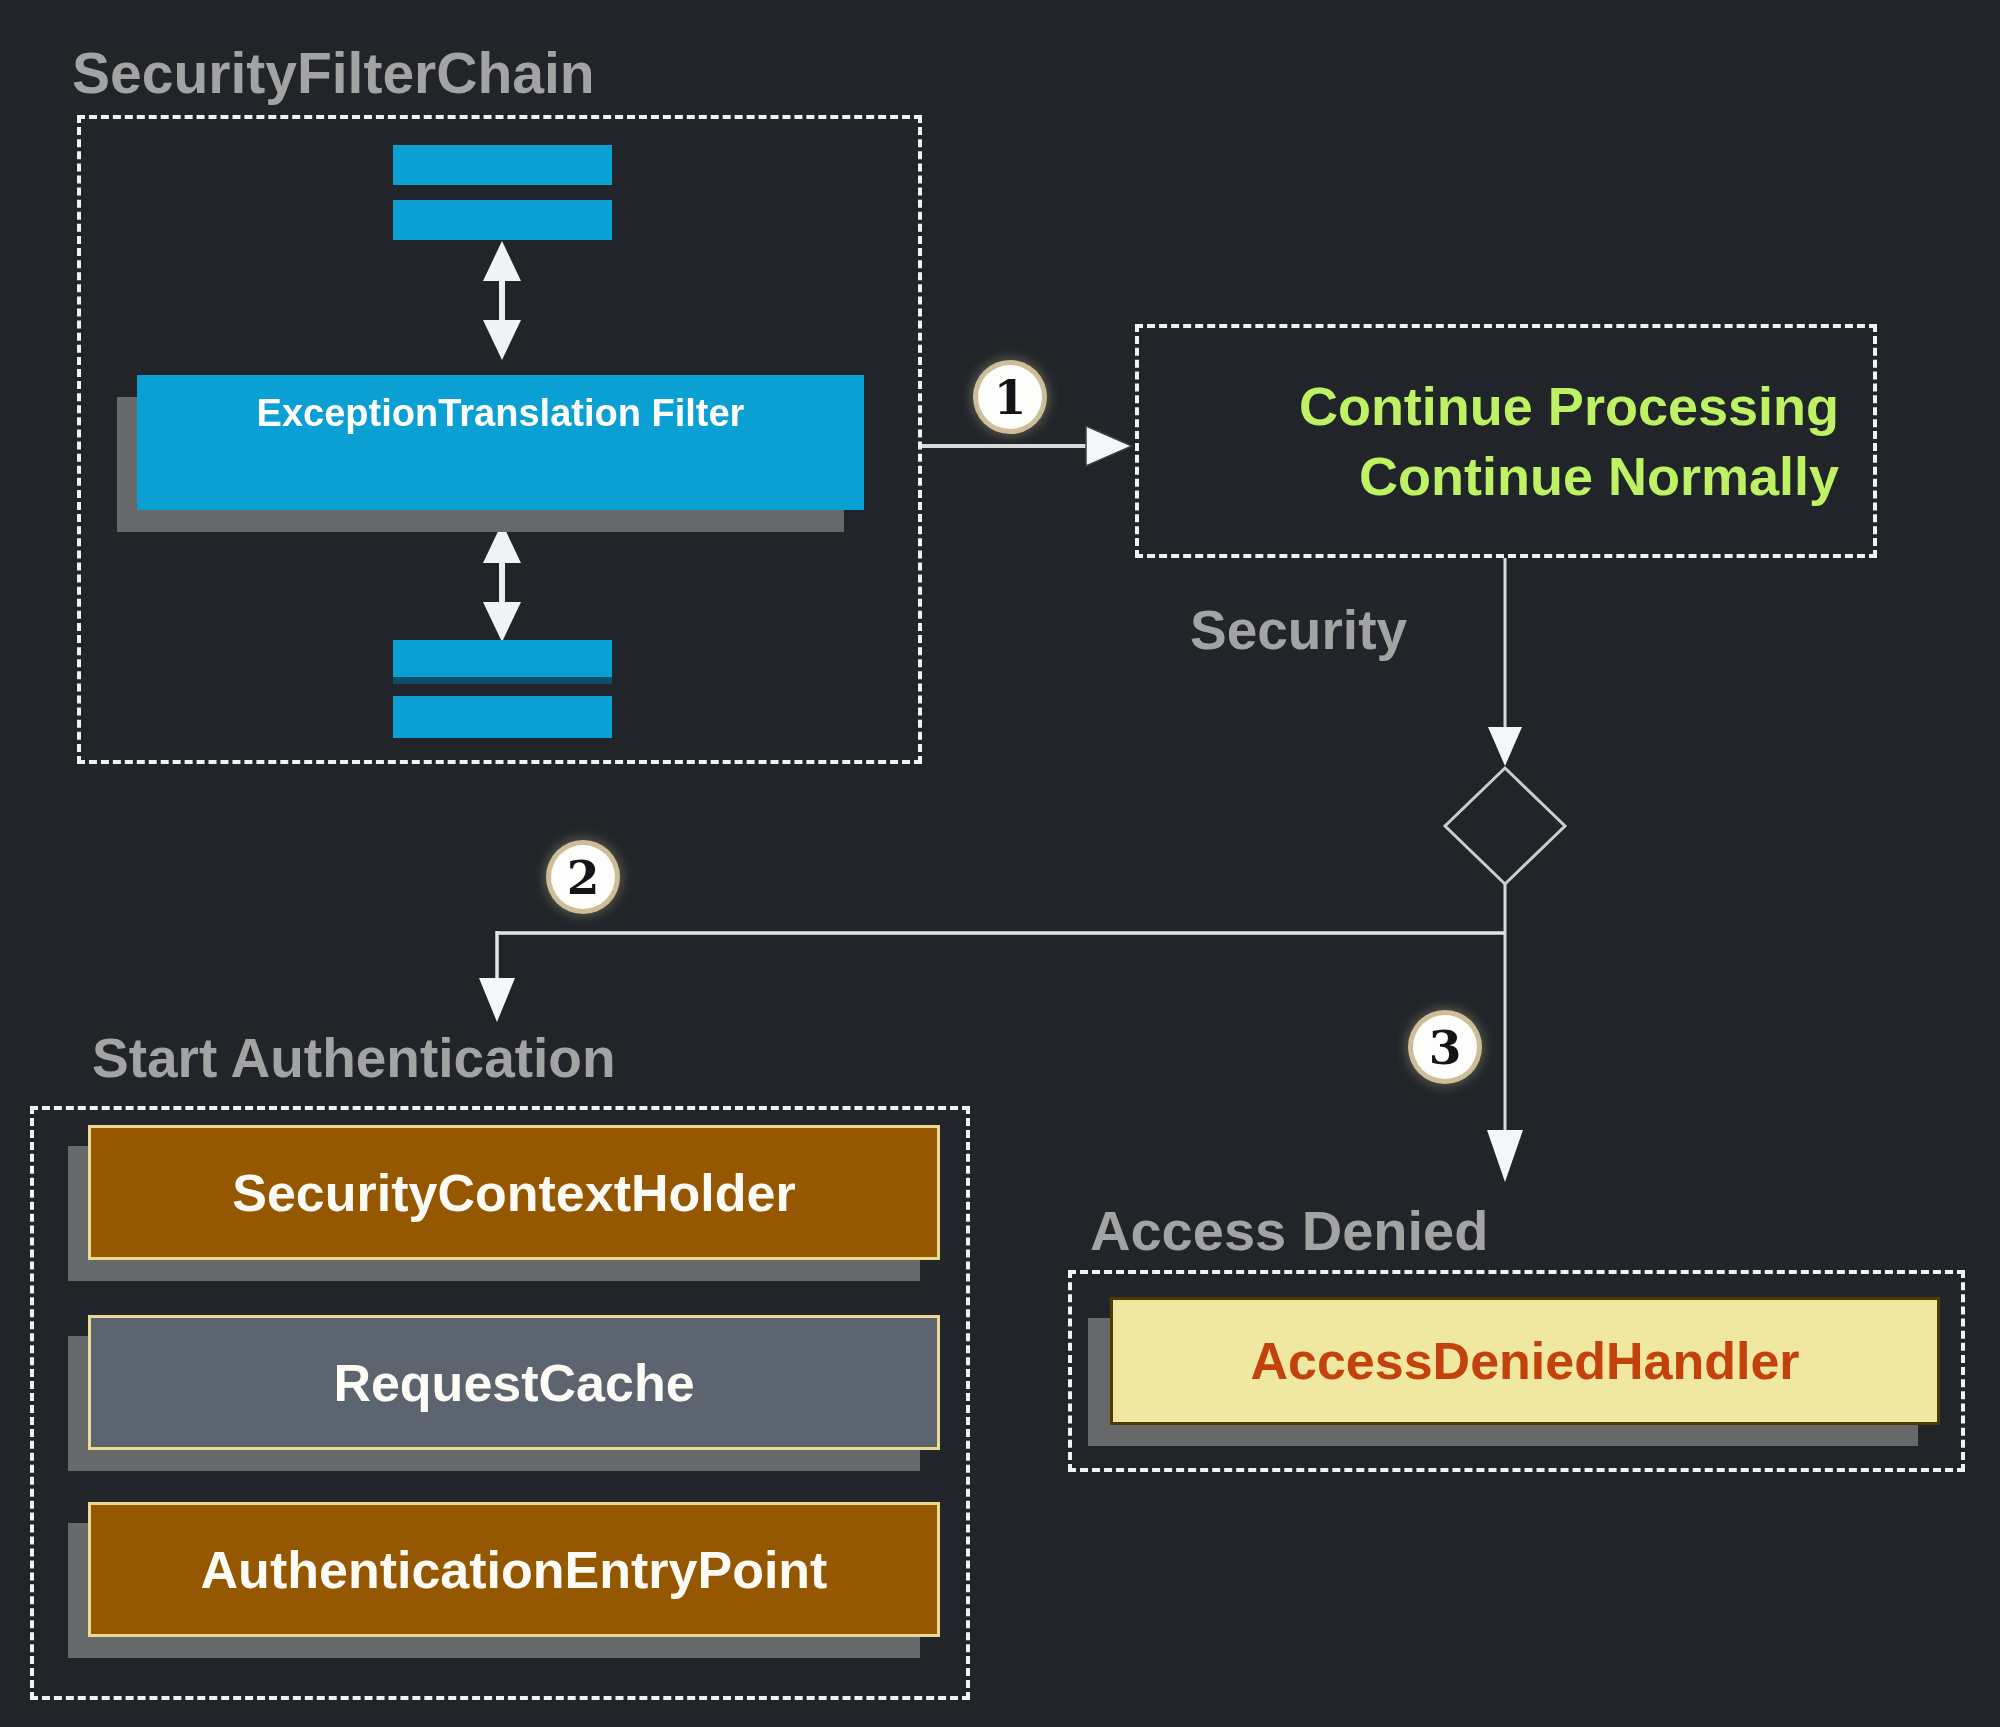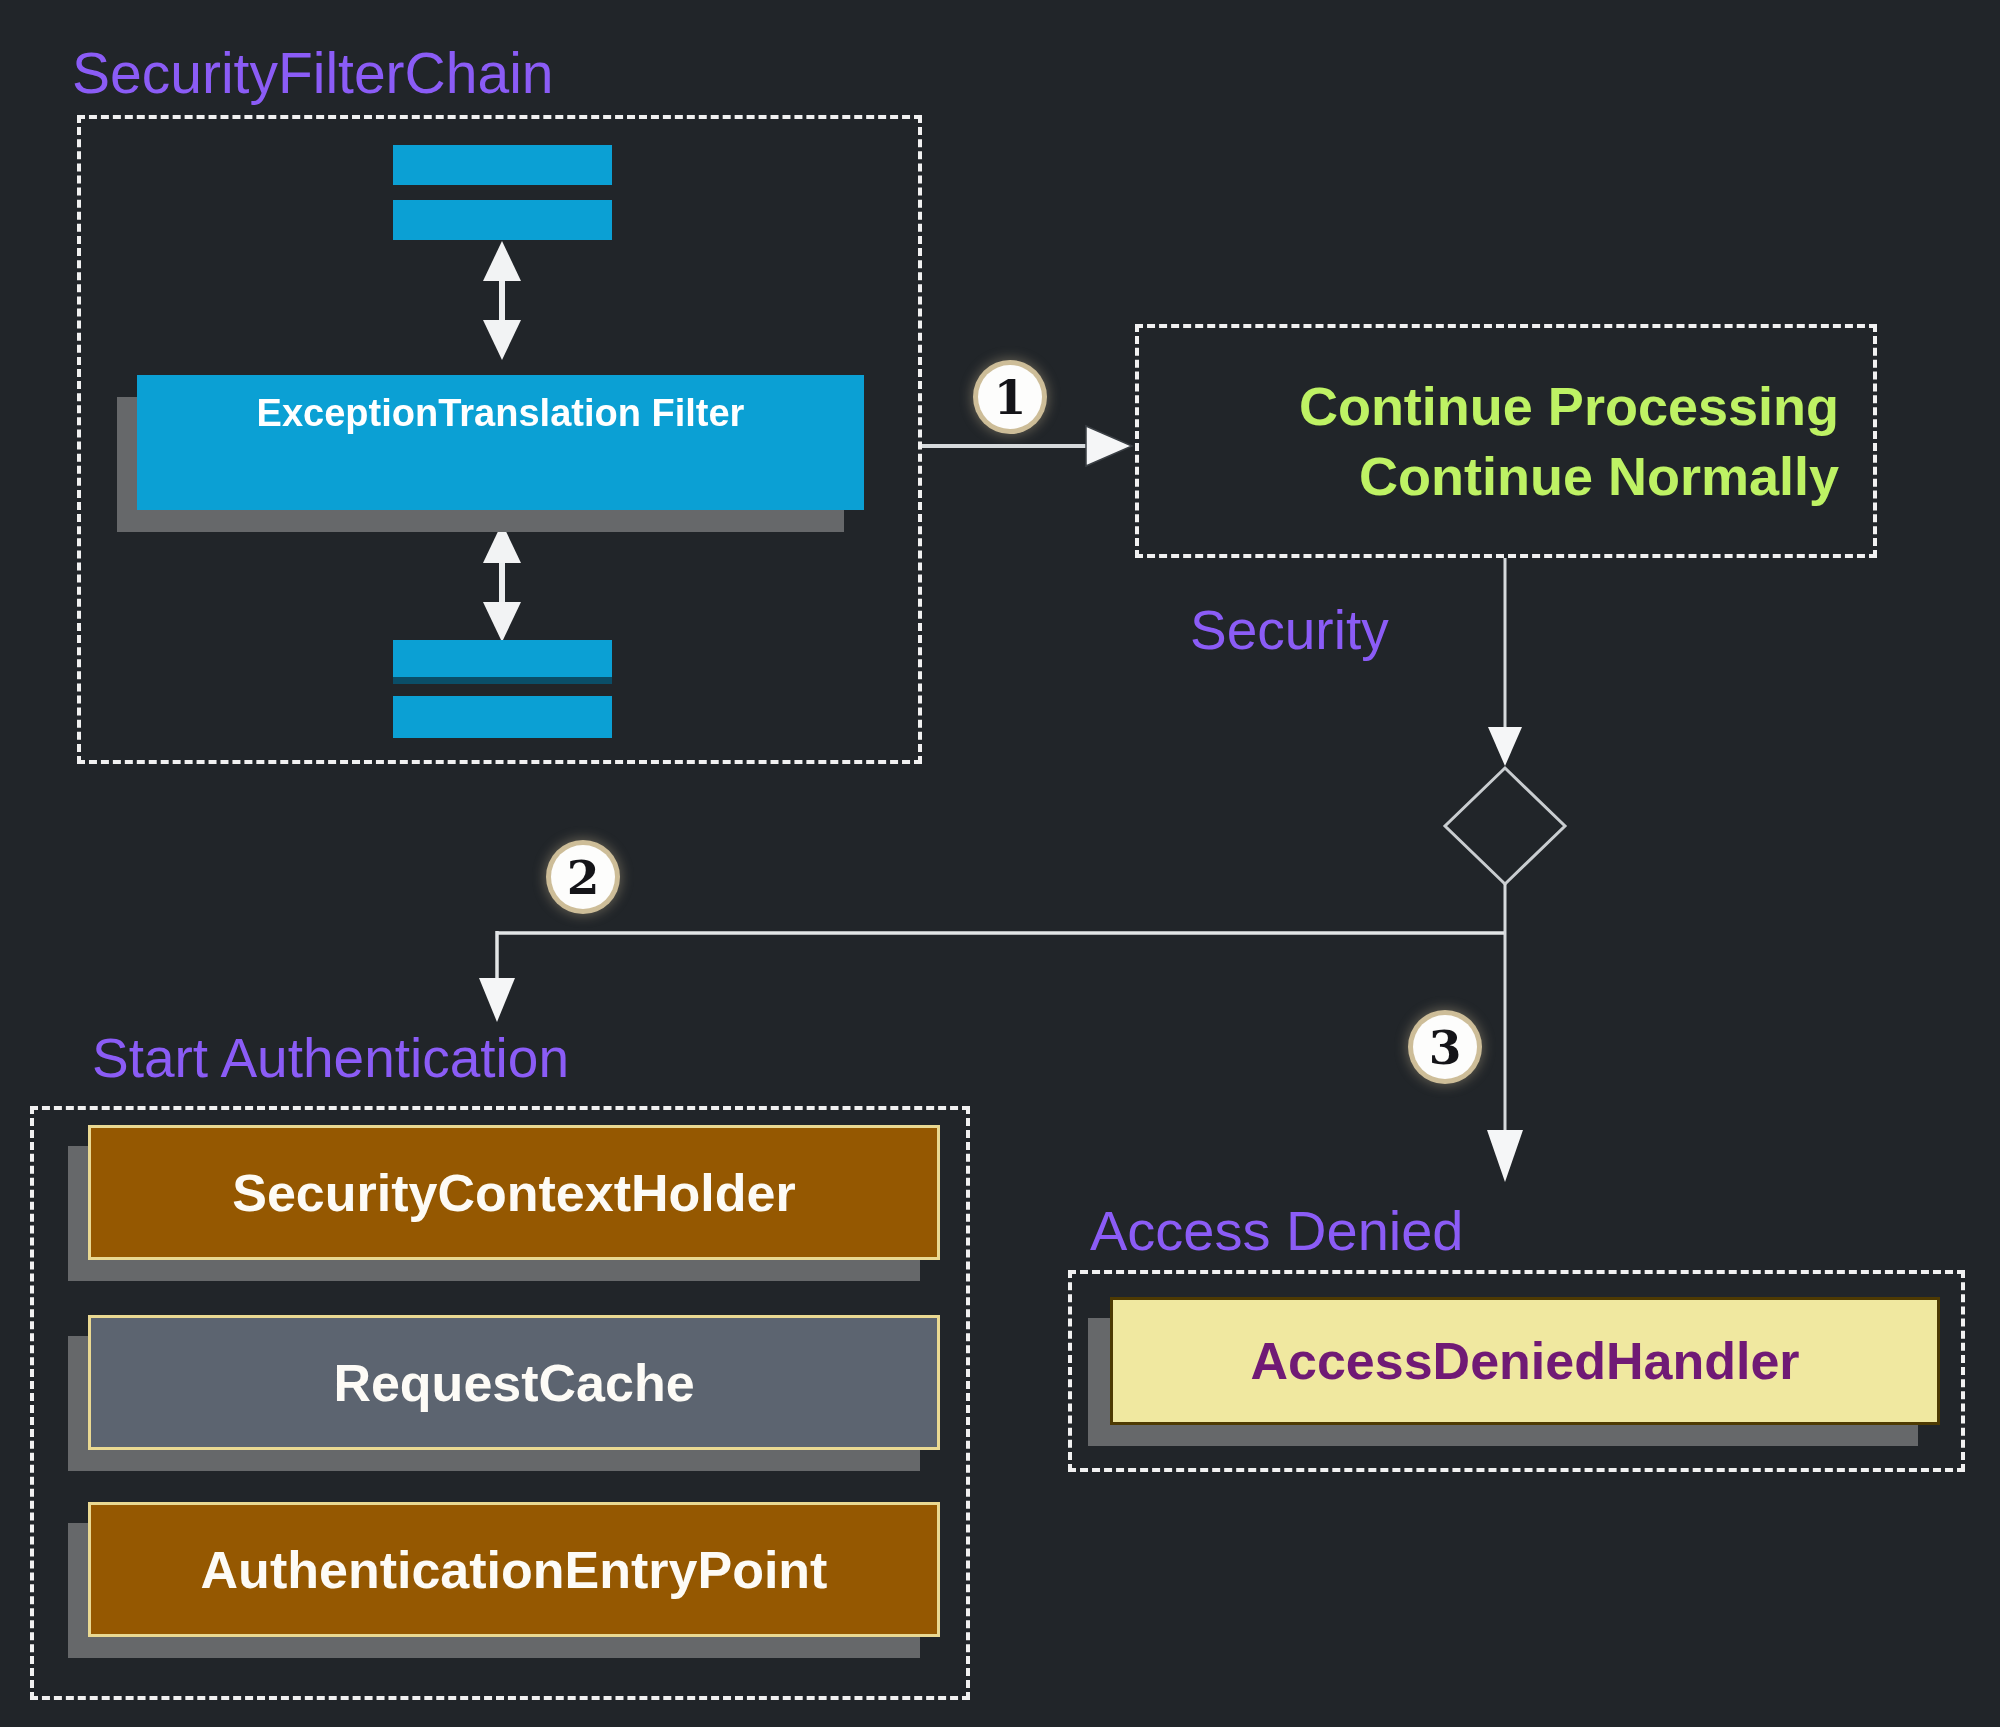--- a/index.html
+++ b/index.html
@@ -1,21 +1,21 @@
 <!DOCTYPE html>
 <html><head>
 <meta charset="utf-8">
 <style>
   html,body{margin:0;padding:0;background:#212529;}
   .canvas{
     position:relative;width:2000px;height:1727px;background:#212529;
     font-family:"Liberation Sans",sans-serif;overflow:hidden;
   }
   .connectors{position:absolute;left:0;top:0;pointer-events:none;}
-  .lbl{position:absolute;color:#8b5cf6;font-weight:400;white-space:nowrap;}
+  .lbl{position:absolute;color:#a3a3a3;font-weight:700;white-space:nowrap;}
   .lbl span{display:block;}
   .title{left:72px;top:40px;font-size:57px;}
   .secex{left:1190px;top:596px;font-size:55px;line-height:68px;}
   .startauth{left:92px;top:1026px;font-size:55px;}
   .accessdenied{left:1090px;top:1198px;font-size:56px;}
   .dashedbox{position:absolute;border:4px dashed #f1f1f1;box-sizing:border-box;}
   .boxA{left:77px;top:115px;width:845px;height:649px;}
   .boxB{
     left:1135px;top:324px;width:742px;height:234px;
     display:flex;flex-direction:column;justify-content:center;
@@ -43,21 +43,21 @@
     box-shadow:-20px 21px 0 #66686a;white-space:nowrap;
   }
   .comp-brown{background:#955801;}
   .comp-gray{background:#5c6470;}
   .comp1{top:1125px;}
   .comp2{top:1315px;}
   .comp3{top:1502px;}
   .handler{
     position:absolute;left:1110px;top:1297px;width:830px;height:128px;
     background:#f0e8a0;border:3px solid #4e3a02;box-sizing:border-box;
-    color:#701a75;font-weight:700;font-size:52px;
+    color:#c2410c;font-weight:700;font-size:52px;
     display:flex;align-items:center;justify-content:center;
     box-shadow:-22px 21px 0 #66686a;white-space:nowrap;
   }
   .badge{
     position:absolute;width:64px;height:64px;border-radius:50%;
     background:#fdfdfc;color:#141418;
     font-family:"DejaVu Serif",serif;font-weight:700;font-size:47px;
     display:flex;align-items:center;justify-content:center;
     box-shadow:0 0 0 5px #cdbd98, 0 0 12px 7px rgba(205,189,152,.35);
   }

